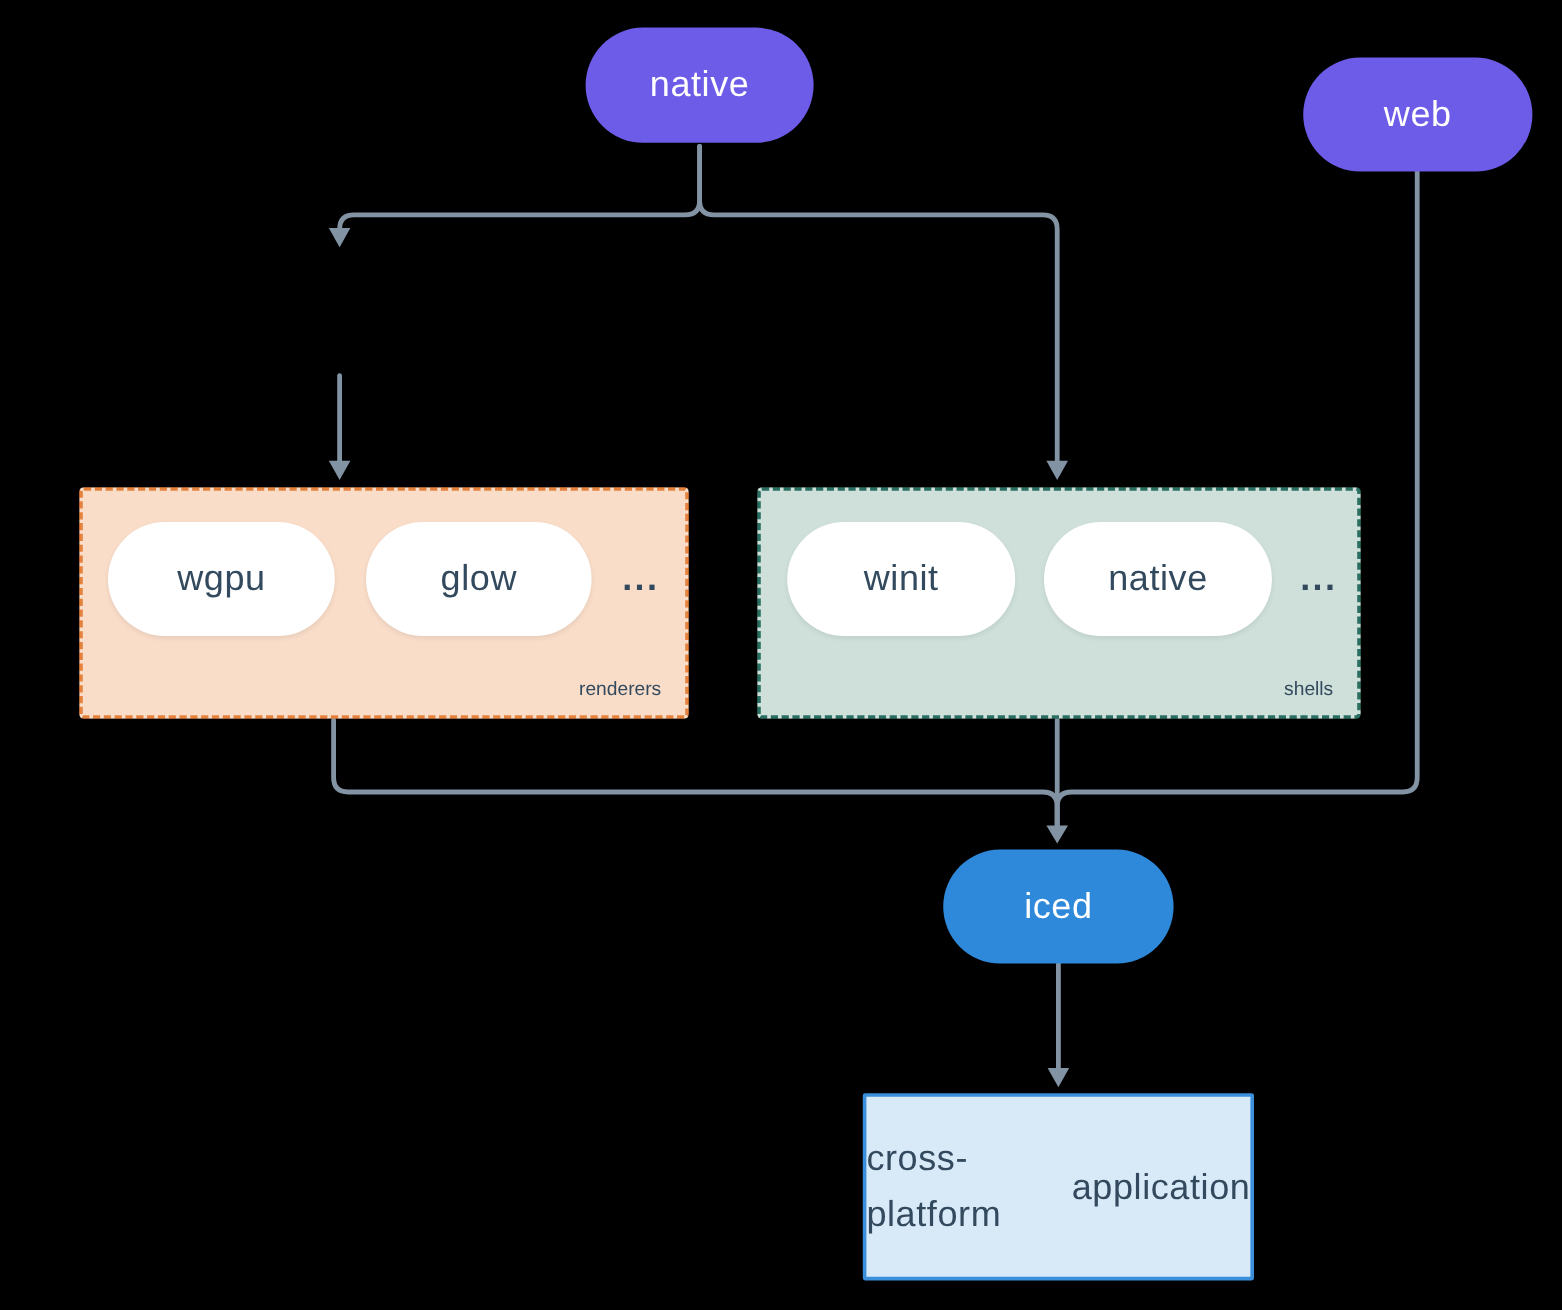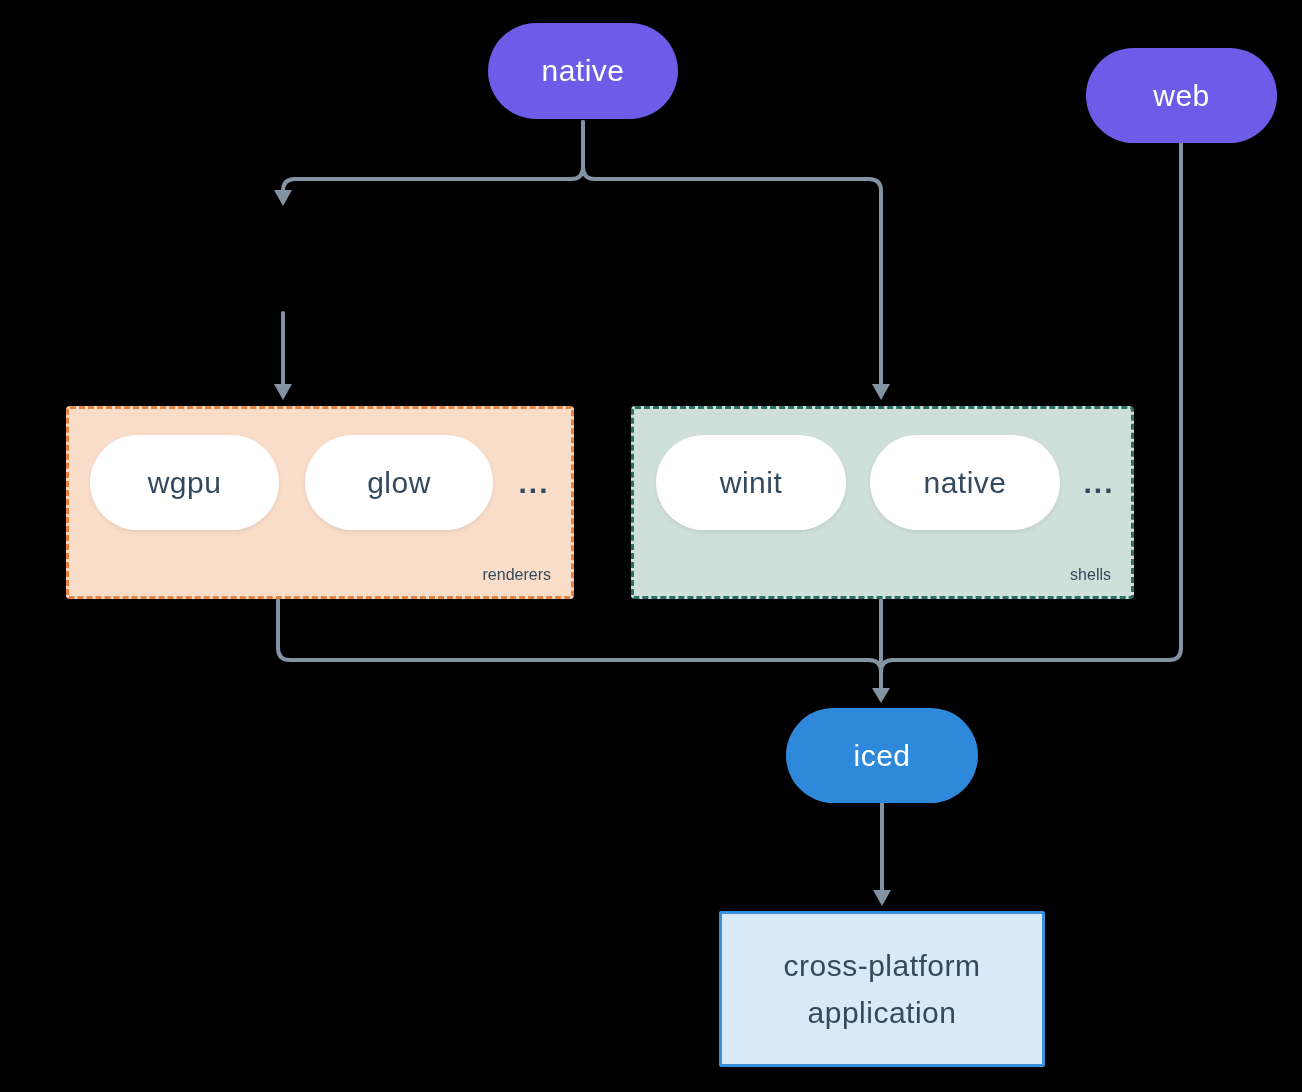--- a/index.html
+++ b/index.html
@@ -71,21 +71,21 @@
     color:var(--dark-text,#334a5e);
     letter-spacing:2px;
   }
 
   .app-box{
     position:absolute;
     left:719px;top:911px;width:326px;height:156px;
     background:var(--app-fill,#d8e9f8);
     border:3px solid var(--app-border,#3a8fdc);
     border-radius:2px;
-    display:flex;flex-direction:column;align-items:center;justify-content:center;
+    display:flex;flex-direction:row;align-items:center;justify-content:center;
     color:var(--dark-text,#334a5e);
     font-size:30px;line-height:47px;
     letter-spacing:.5px;
   }
 </style>
 </head>
 <body>
 
 <div class="canvas">
 

